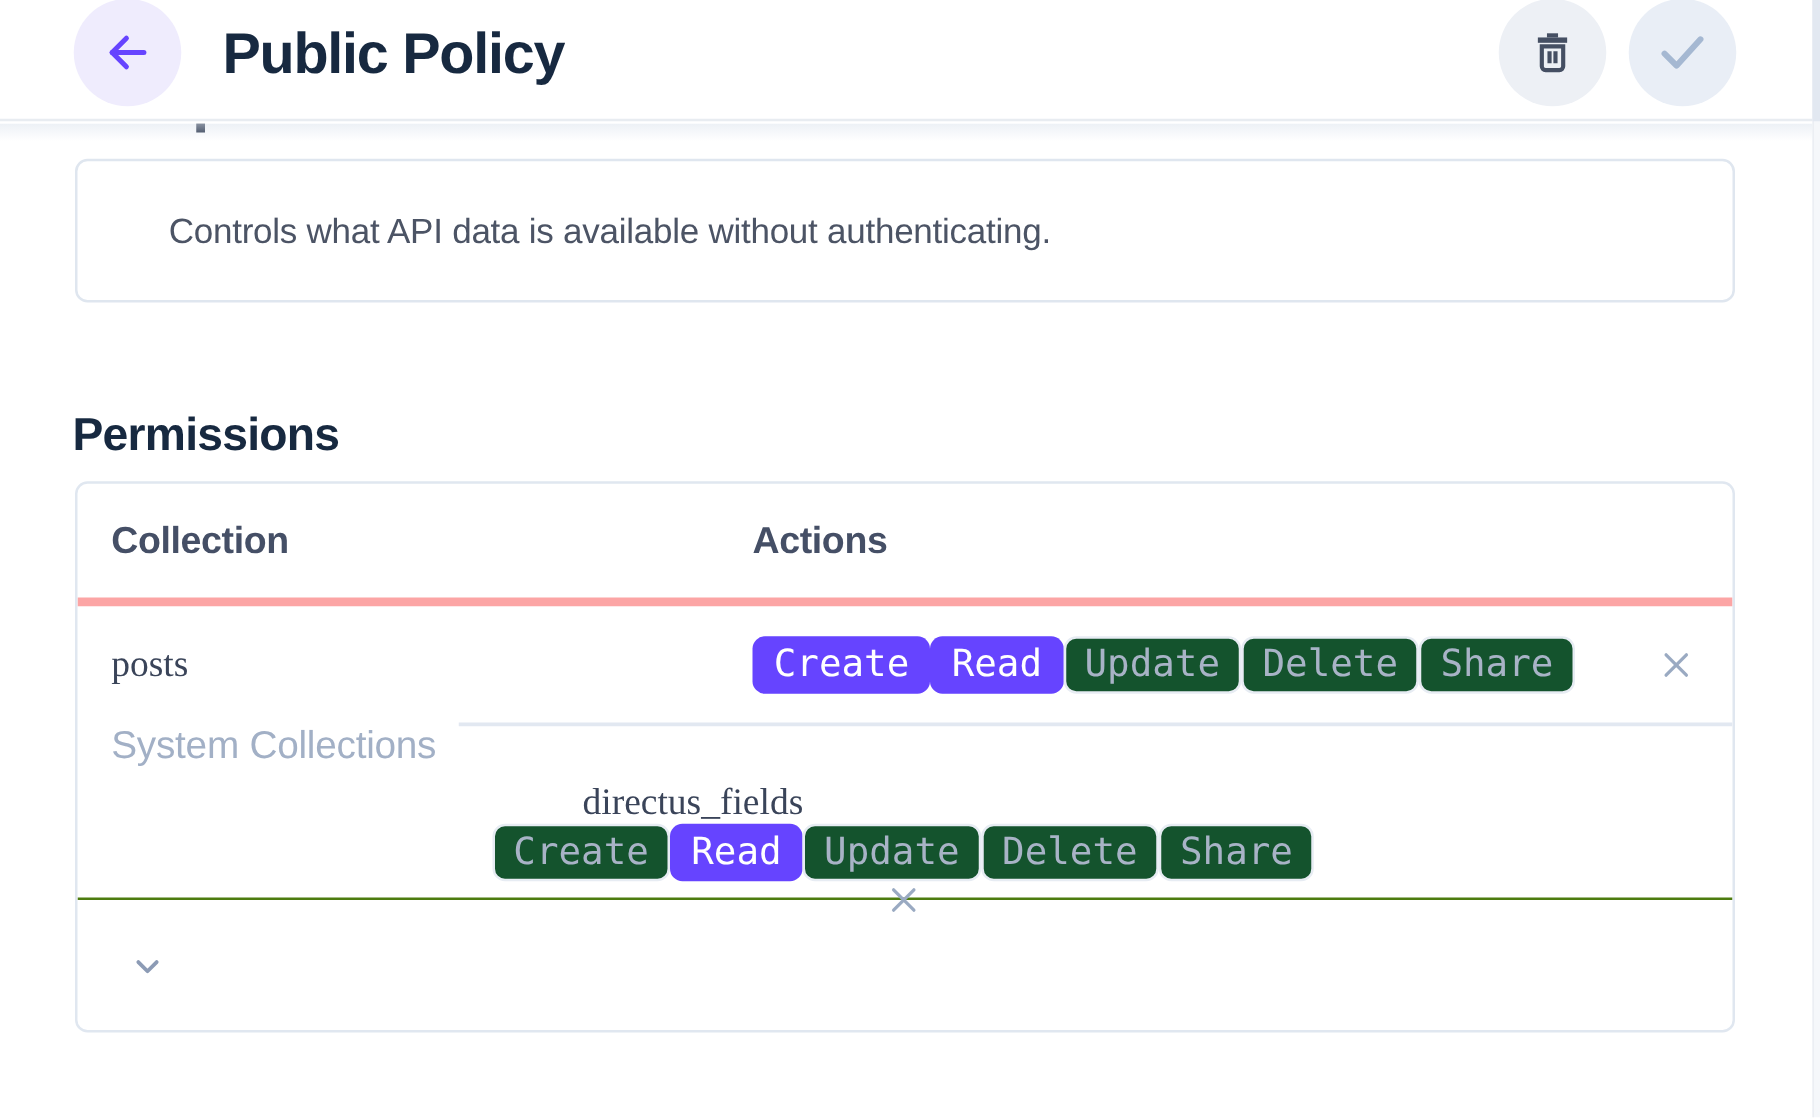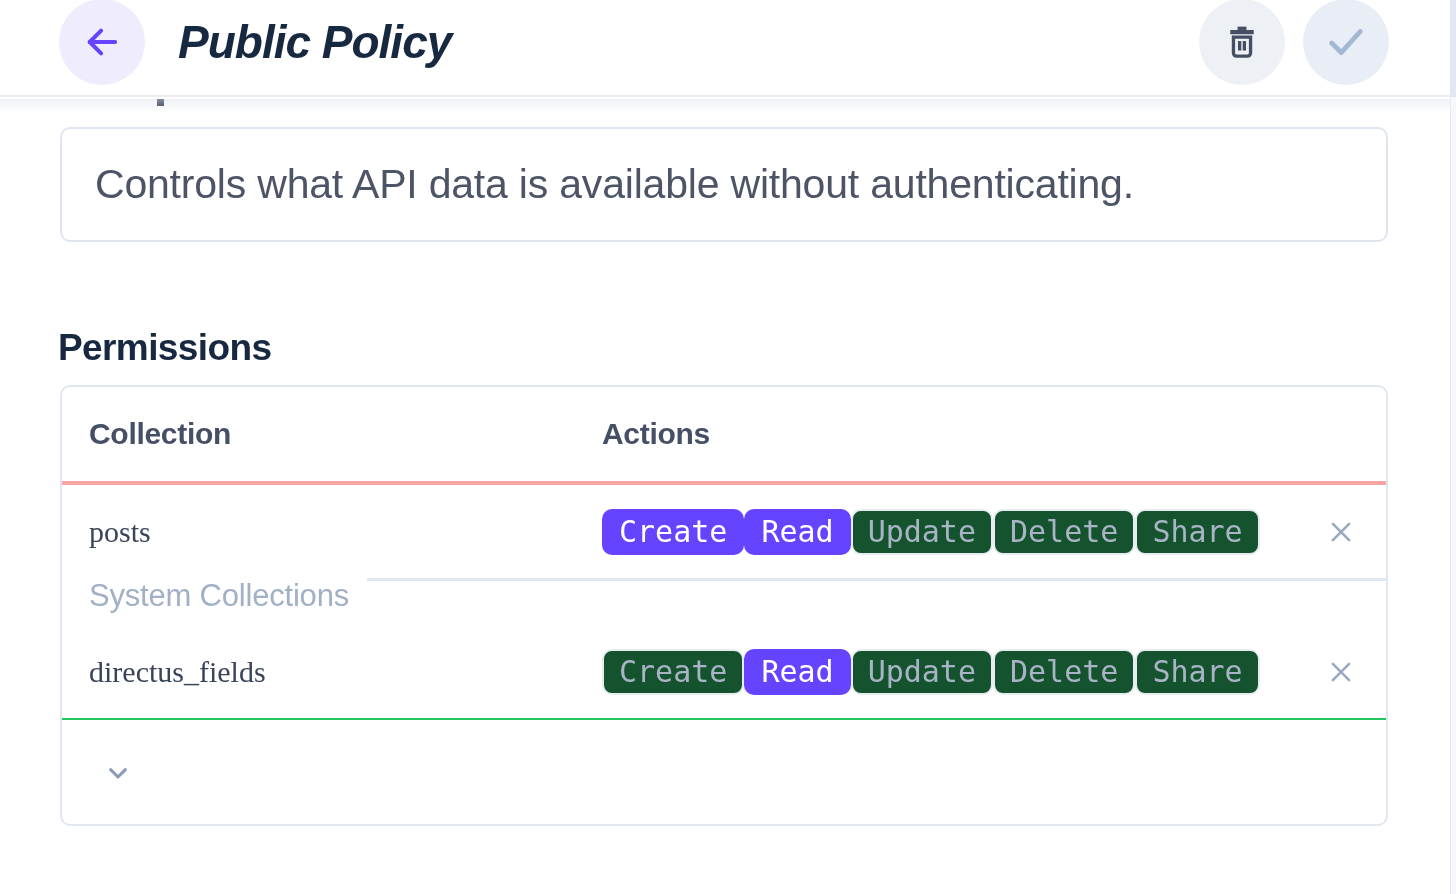--- a/index.html
+++ b/index.html
@@ -12,21 +12,20 @@
   }
 
   
   .header {
     position: absolute; top: 0; left: 0; right: 6px; height: 97px;
     background: #fff;
     border-bottom: 2px solid #E8ECF1;
     display: flex; align-items: center;
     padding-bottom: 11px;
     z-index: 5;
-    font-style: italic;
   }
   .header::after {
     content: ''; position: absolute; left: 0; right: 0; top: 99px; height: 14px;
     background: linear-gradient(rgba(222,229,238,0.55), rgba(255,255,255,0));
     pointer-events: none;
   }
   .circle-btn {
     width: 86px; height: 86px; border-radius: 50%;
     display: flex; align-items: center; justify-content: center;
     flex: none; cursor: pointer; border: none; background: transparent;
@@ -57,49 +56,49 @@
     background: #1F2B42;
   }
 
   
   .description-box {
     position: absolute; left: 60px; top: 127px; width: 1328px; height: 115px;
     border: 2px solid #DFE6EF; border-radius: 10px; background: #fff;
     display: flex; align-items: center; padding-left: 33px;
   }
   .description-text {
-    font-size: 41px; color: #4C5465; letter-spacing: -0.2px;
+    font-size: 28px; color: #4C5465; letter-spacing: -0.2px; margin-left: 40px;
   }
 
   
   .permissions-heading {
     position: absolute; left: 58px; top: 327px;
     font-size: 37px; font-weight: 700; letter-spacing: -0.6px; color: #172940;
   }
   .perm-card {
     position: absolute; left: 60px; top: 385px; width: 1328px; height: 441px;
     border: 2px solid #E0E7F0; border-radius: 10px; background: #fff;
     overflow: hidden;
     display: flex; flex-direction: column;
   }
   .thead {
     height: 98px; flex: none;
     display: flex; align-items: center;
     padding: 0 30px 0 27px;
-    border-bottom: 4px solid #fca5a5;
+    border-bottom: 7px solid #fca5a5;
   }
   .th { font-size: 30px; font-weight: 700; color: #454F66; letter-spacing: -0.3px; }
   .th-collection { width: 513px; flex: none; }
 
   .row {
     display: flex; align-items: center;
     padding: 0 30px 0 27px; flex: none;
   }
   .row-posts  { height: 93px; }
-  .row-fields { height: 95px; border-bottom: 2px solid #22c55e; }
+  .row-fields { height: 95px; border-bottom: 2px solid #4d7c0f; flex-direction: column; }
   .cell-name {
     width: 513px; flex: none;
     font-family: Liberation Serif, serif;
     font-size: 30px; color: #3A4459;
   }
   .actions { display: flex; align-items: center; }
   .act-btn {
     height: 46px; border-radius: 10px;
     font-family: "DejaVu Sans Mono", monospace;
     font-size: 30px; line-height: 42px;

